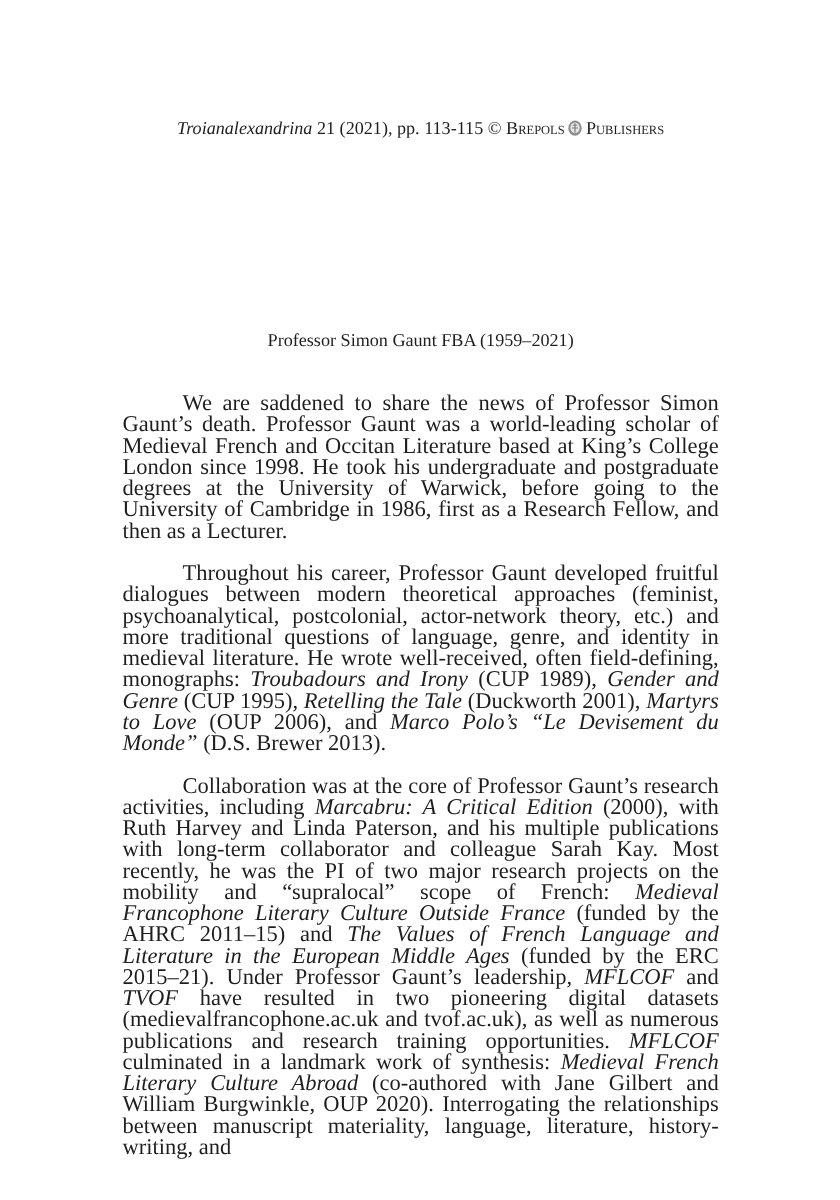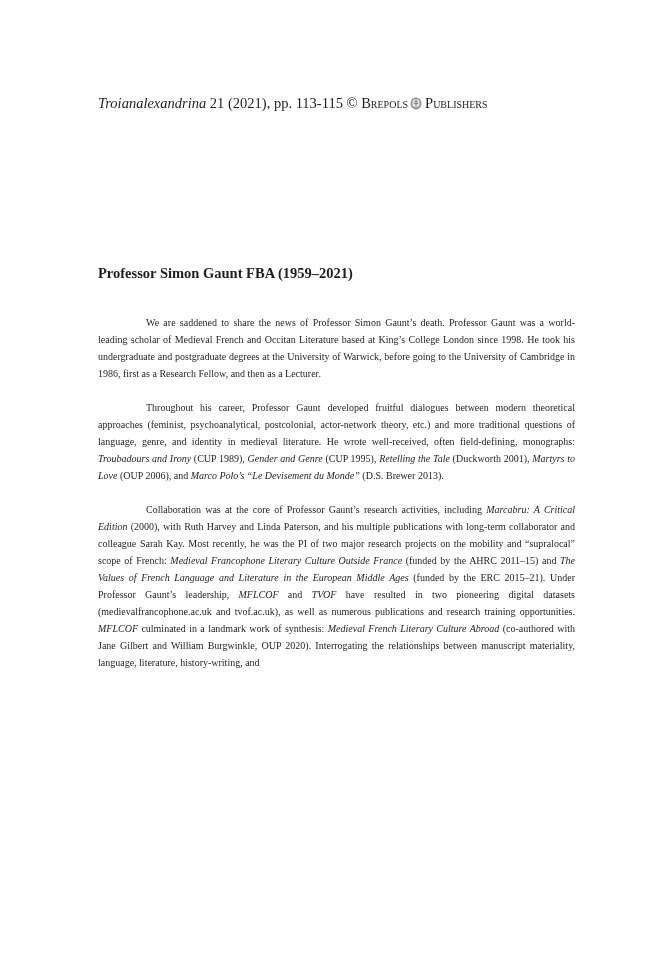--- a/index.html
+++ b/index.html
@@ -14,21 +14,21 @@
     background: #ffffff;
     font-family: "Liberation Serif", "DejaVu Serif", serif;
     color: #1e1e1e;
     overflow: hidden;
   }
   .running-head {
     position: absolute;
     top: 95px;
     left: 98px;
     width: 477px;
-    text-align: left;
+    text-align: center;
     font-size: 14.5px;
     line-height: 17px;
     white-space: nowrap;
   }
   .running-head .journal-title {
     font-style: italic;
   }
   .smallcaps {
     font-variant: small-caps;
   }
@@ -37,31 +37,31 @@
     margin: 0 3px 0 2px;
     vertical-align: -2px;
     line-height: 0;
   }
   .article-title {
     position: absolute;
     top: 265px;
     left: 98px;
     width: 477px;
     margin: 0;
-    text-align: left;
+    text-align: center;
     font-size: 14.5px;
-    font-weight: bold;
+    font-weight: normal;
     line-height: 17px;
   }
   .article-body {
     position: absolute;
     top: 314px;
     left: 98px;
     width: 477px;
-    font-size: 10px;
+    font-size: 18px;
     line-height: 17px;
     text-align: justify;
     hyphens: none;
   }
   .article-body p {
     margin: 0 0 17px 0;
     text-indent: 48px;
   }
   .article-body p:last-child {
     margin-bottom: 16px;

